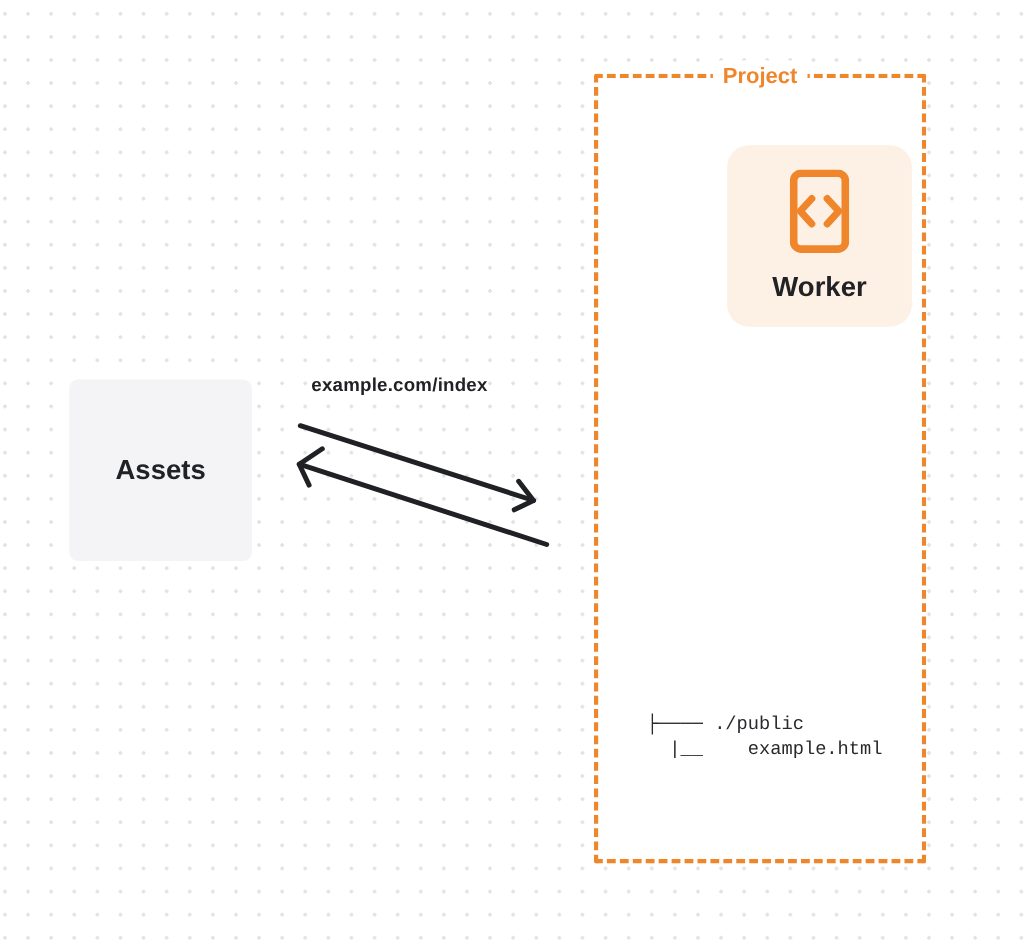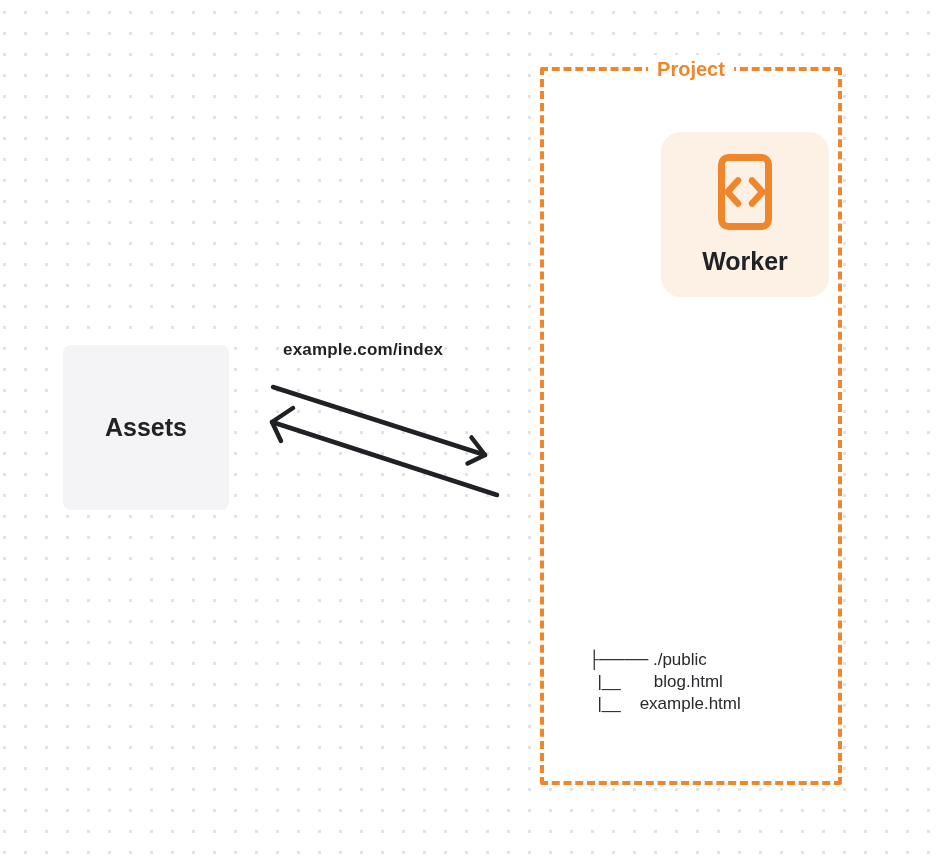--- a/index.html
+++ b/index.html
@@ -74,21 +74,21 @@
   .card-label{
     font-size:25px;font-weight:700;color:var(--ink);
   }
   .worker-card .card-label{margin-top:17px;}
   .assets-card .card-label{margin-top:15px;}
   .stroke{stroke:var(--accent);fill:none;stroke-width:7;}
   .thin{stroke-width:6.5;stroke-linecap:round;stroke-linejoin:round;}
   .fill{fill:var(--accent);}
   .file-tree{
     position:absolute;left:44px;top:578px;
-    font-family:Liberation Sans, sans-serif;
+    font-family:Liberation Mono, monospace;
     font-size:17px;line-height:22px;
     color:#27292C;
   }
   .tree-line{white-space:pre;}
 </style>
 </head>
 <body>
 
 <div class="canvas">
 
@@ -114,19 +114,18 @@
         <rect class="stroke" x="3.5" y="3.5" width="47" height="69" rx="7"></rect>
         <polyline class="stroke thin" points="20,26.5 9.5,38 20,49.5"></polyline>
         <polyline class="stroke thin" points="34,26.5 44.5,38 34,49.5"></polyline>
       </svg>
       <div class="card-label">Worker</div>
     </div>
 
 
     <div class="file-tree">
       <div class="tree-line">├──── ./public</div>
-      <div class="tree-line">  |__       blog.html</div>
       <div class="tree-line">  |__    example.html</div>
     </div>
 
   </div>
 
 </div>
 
 </body></html>

